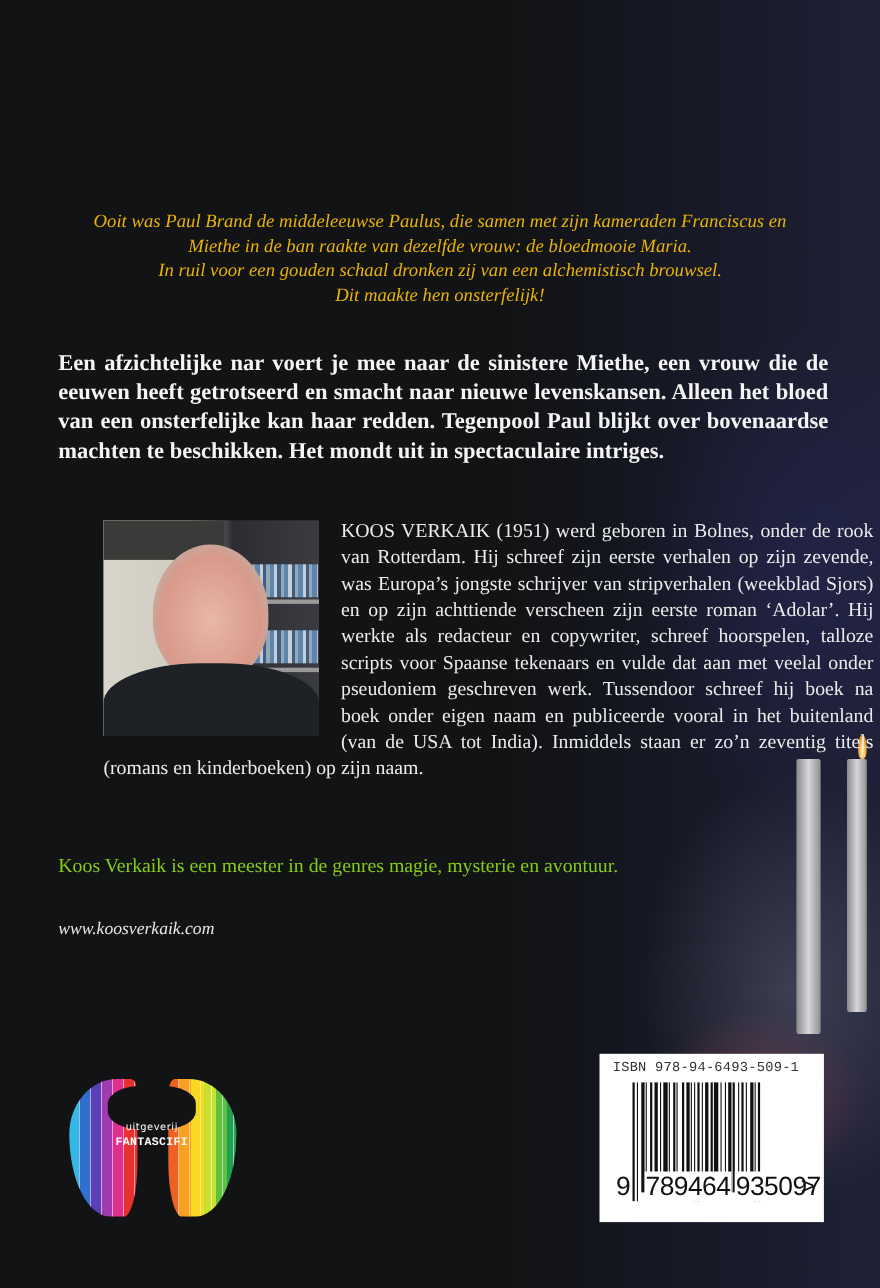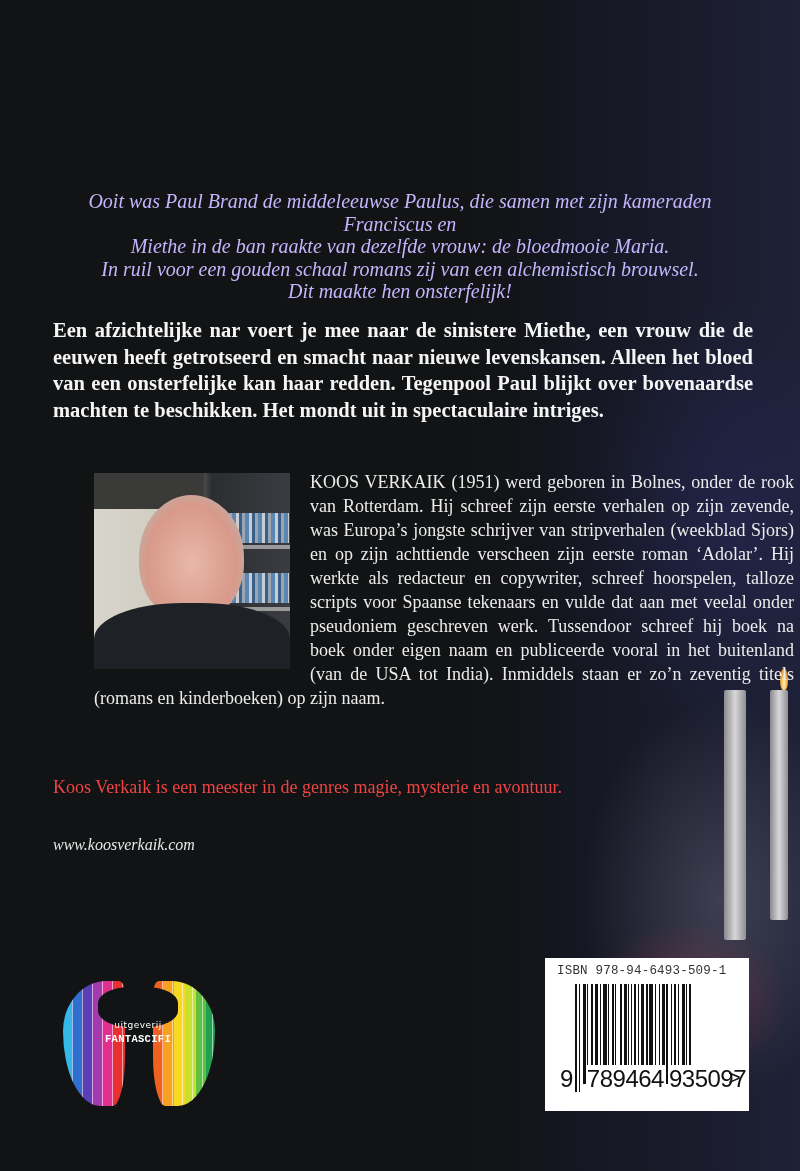--- a/index.html
+++ b/index.html
@@ -24,22 +24,22 @@
       border-radius: 2px;
     }
     .flame {
       position: absolute; width: 8px; height: 22px; border-radius: 50% 50% 40% 40%;
       background: radial-gradient(ellipse at 50% 70%, #fff6c0, #f0a030 60%, rgba(240,120,20,0) 100%);
     }
     .content { position: absolute; left: 0; top: 0; width: 800px; height: 1171px; }
 
     .intro {
       position: absolute; left: 60px; top: 190px; width: 680px;
-      text-align: center; font-style: italic; font-size: 20px; line-height: 22.5px;
-      color: #c4b5fd;
+      text-align: center; font-style: italic; font-size: 17px; line-height: 22.5px;
+      color: #eab308;
     }
     .intro p { margin: 0; }
     .blurb {
       position: absolute; left: 53px; top: 317px; width: 700px;
       font-weight: bold; font-size: 20.5px; line-height: 26.5px; text-align: justify;
       color: #f5f5f5;
     }
     .bio {
       position: absolute; left: 53px; top: 470px; width: 700px;
       font-size: 18px; line-height: 24px; text-align: justify; color: #ececec; padding-left: 41px;
@@ -52,21 +52,21 @@
     .photo .shelf { position: absolute; left: 120px; width: 76px; height: 4px; background: #9a9a9a; }
     .photo .books { position: absolute; left: 125px; width: 70px; height: 30px;
       background: repeating-linear-gradient(to right, #5a86b0 0 4px, #c8cdd4 4px 7px, #3c5f88 7px 10px, #9aa5b2 10px 13px); }
     .photo .head { position: absolute; left: 45px; top: 22px; width: 105px; height: 125px;
       border-radius: 50% 50% 45% 45%; background: radial-gradient(ellipse at 50% 55%, #e8b8a8, #d8998a 60%, #b9b5ad 85%, #cfcac2 100%); }
     .photo .body { position: absolute; left: 0; top: 130px; width: 196px; height: 80px;
       border-radius: 45% 45% 0 0; background: #1e2226; }
     .photo .top { position: absolute; left: 0; top: 0; width: 110px; height: 36px; background: #3a3a38; }
     .bio p { margin: 0; }
     .tagline {
-      position: absolute; left: 53px; top: 777px; font-size: 18px; color: #ef4444;
+      position: absolute; left: 53px; top: 777px; font-size: 18px; color: #84cc16;
     }
     .url {
       position: absolute; left: 53px; top: 836px; font-size: 16px; font-style: italic; color: #e8e8e8;
     }
 
     .logo { position: absolute; left: 58px; top: 973px; width: 160px; height: 150px; }
     .logo .wing { position: absolute; top: 8px; width: 62px; height: 125px; overflow: hidden; }
     .logo .wing.left { left: 5px; border-radius: 70% 10% 20% 60% / 40% 10% 40% 60%;
       background: linear-gradient(to right, #35b8e8 0 14%, #2f6fd0 14% 30%, #5a3fb8 30% 46%, #a23ab0 46% 62%, #e0308f 62% 80%, #e83030 80% 100%); }
     .logo .wing.right { left: 95px; border-radius: 10% 70% 60% 20% / 10% 40% 60% 40%;
@@ -103,21 +103,21 @@
 <div class="bg-right"></div>
 <div class="candle" style="left:724px; top:690px; width:22px; height:250px;"></div>
 <div class="flame" style="left:780px; top:668px;"></div>
 <div class="candle" style="left:770px; top:690px; width:18px; height:230px;"></div>
 
 <div class="content">
 
   <div class="intro">
     <p>Ooit was Paul Brand de middeleeuwse Paulus, die samen met zijn kameraden Franciscus en</p>
     <p>Miethe in de ban raakte van dezelfde vrouw: de bloedmooie Maria.</p>
-    <p>In ruil voor een gouden schaal romans zij van een alchemistisch brouwsel.</p>
+    <p>In ruil voor een gouden schaal dronken zij van een alchemistisch brouwsel.</p>
     <p>Dit maakte hen onsterfelijk!</p>
   </div>
 
   <div class="blurb">Een afzichtelijke nar voert je mee naar de sinistere Miethe, een vrouw die de eeuwen heeft getrotseerd en smacht naar nieuwe levenskansen. Alleen het bloed van een onsterfelijke kan haar redden. Tegenpool Paul blijkt over bovenaardse machten te beschikken. Het mondt uit in spectaculaire intriges.</div>
 
   <div class="bio">
     <div class="photo">
       <div class="top"></div>
       <div class="books" style="top:40px;"></div>
       <div class="shelf" style="top:72px;"></div>

